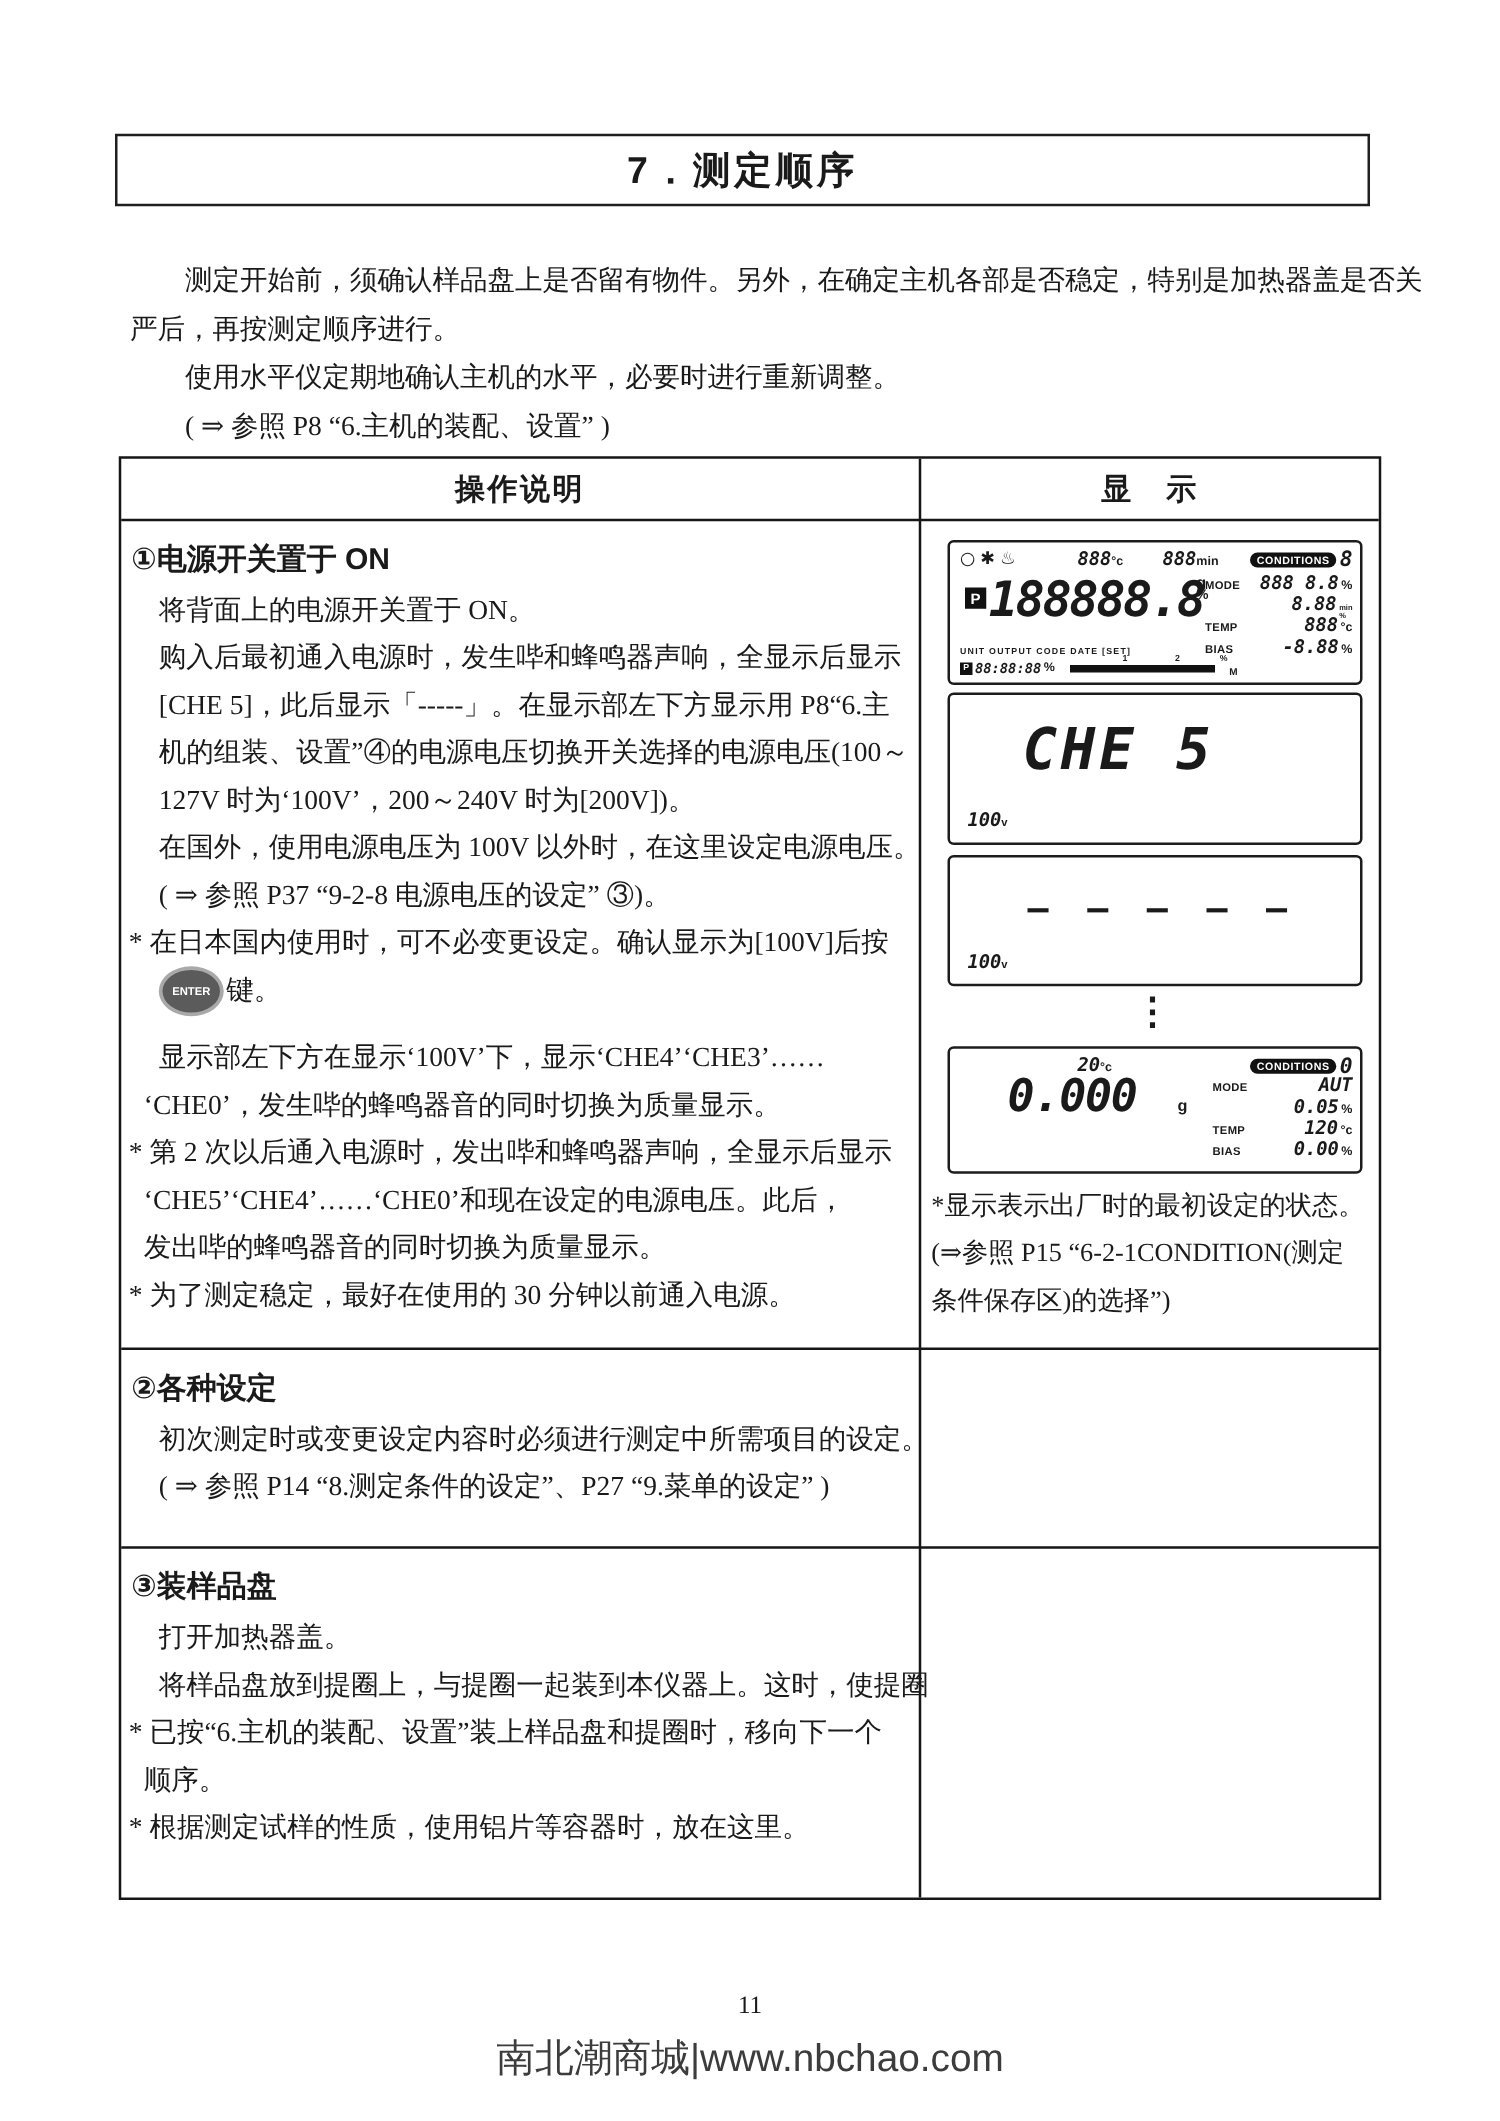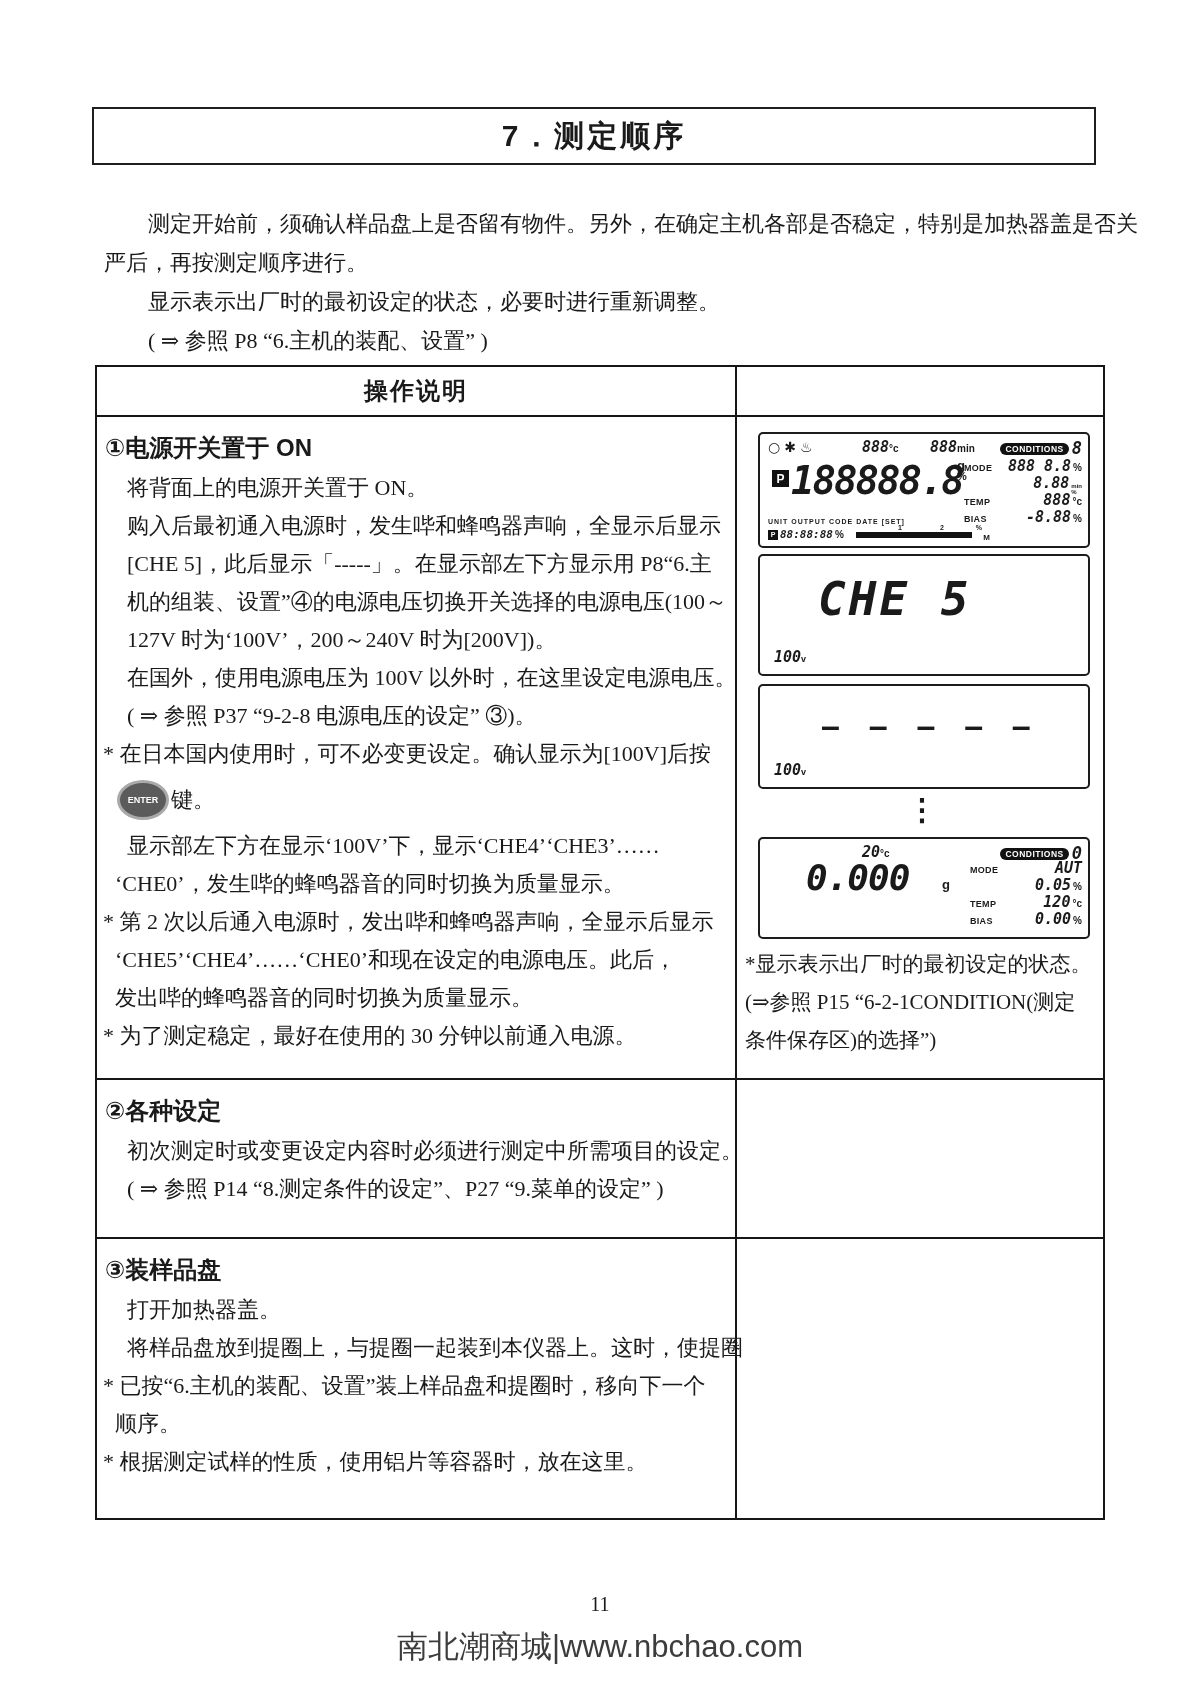--- a/index.html
+++ b/index.html
@@ -28,21 +28,21 @@
 
   .cell-l{position:absolute;left:0;width:636px;}
   .c-row1{top:50px;height:661px;}
   .c-row2{top:713px;height:157px;}
   .c-row3{top:872px;height:279px;}
   .ct{font-family:"Liberation Sans","DejaVu Sans",sans-serif;font-weight:bold;font-size:24px;
       padding-left:8px;line-height:42px;margin-top:10px;white-space:nowrap;}
   .ln{font-size:22px;line-height:38px;padding-left:30px;white-space:nowrap;}
   .ln-star{padding-left:6px;}
   .ln-cont{padding-left:18px;}
-  .ln-enter{padding-left:20px;height:54px;display:flex;align-items:center;}
+  .ln-enter{padding-left:30px;height:54px;display:flex;align-items:flex-start;}
   .enter-key{display:inline-flex;align-items:center;justify-content:center;width:46px;height:34px;
              background:#5b5b5b;border:3px solid #a9a9a9;border-radius:50%;color:#fff;
              font-family:"Liberation Sans",sans-serif;font-weight:bold;font-size:9px;letter-spacing:0;margin-right:2px;}
 
   
   .lcd{position:absolute;left:661px;width:328px;border:2px solid #1c1c1c;border-radius:5px;background:#fff;}
   .lcd1{top:65px;height:112px;}
   .lcd2{top:187px;height:118px;}
   .lcd3{top:317px;height:101px;}
   .lcd4{top:470px;height:98px;}
@@ -112,31 +112,32 @@
 
 <div class="page">
 
   <div class="title-box">
     <span class="t">7．测定顺序</span>
   </div>
 
   <div class="intro">
     <div class="ind">测定开始前，须确认样品盘上是否留有物件。另外，在确定主机各部是否稳定，特别是加热器盖是否关</div>
     <div>严后，再按测定顺序进行。</div>
-    <div class="ind">显示表示出厂时的最初设定的状态，必要时进行重新调整。</div>
+    <div class="ind">使用水平仪定期地确认主机的水平，必要时进行重新调整。</div>
     <div class="ind">( ⇒ 参照 P8 “6.主机的装配、设置” )</div>
   </div>
 
   <div class="tbl">
     <div class="tbl-divider"></div>
     <div class="hline hl-1"></div>
     <div class="hline hl-2"></div>
     <div class="hline hl-3"></div>
 
     <div class="th-left">操作说明</div>
+    <div class="th-right">显　示</div>
 
     <div class="cell-l c-row1">
       <div class="ct">①电源开关置于 ON</div>
       <div class="ln">将背面上的电源开关置于 ON。</div>
       <div class="ln">购入后最初通入电源时，发生哔和蜂鸣器声响，全显示后显示</div>
       <div class="ln">[CHE 5]，此后显示「-----」。在显示部左下方显示用 P8“6.主</div>
       <div class="ln">机的组装、设置”④的电源电压切换开关选择的电源电压(100～</div>
       <div class="ln">127V 时为‘100V’，200～240V 时为[200V])。</div>
       <div class="ln">在国外，使用电源电压为 100V 以外时，在这里设定电源电压。</div>
       <div class="ln">( ⇒ 参照 P37 “9-2-8 电源电压的设定” ③)。</div>

